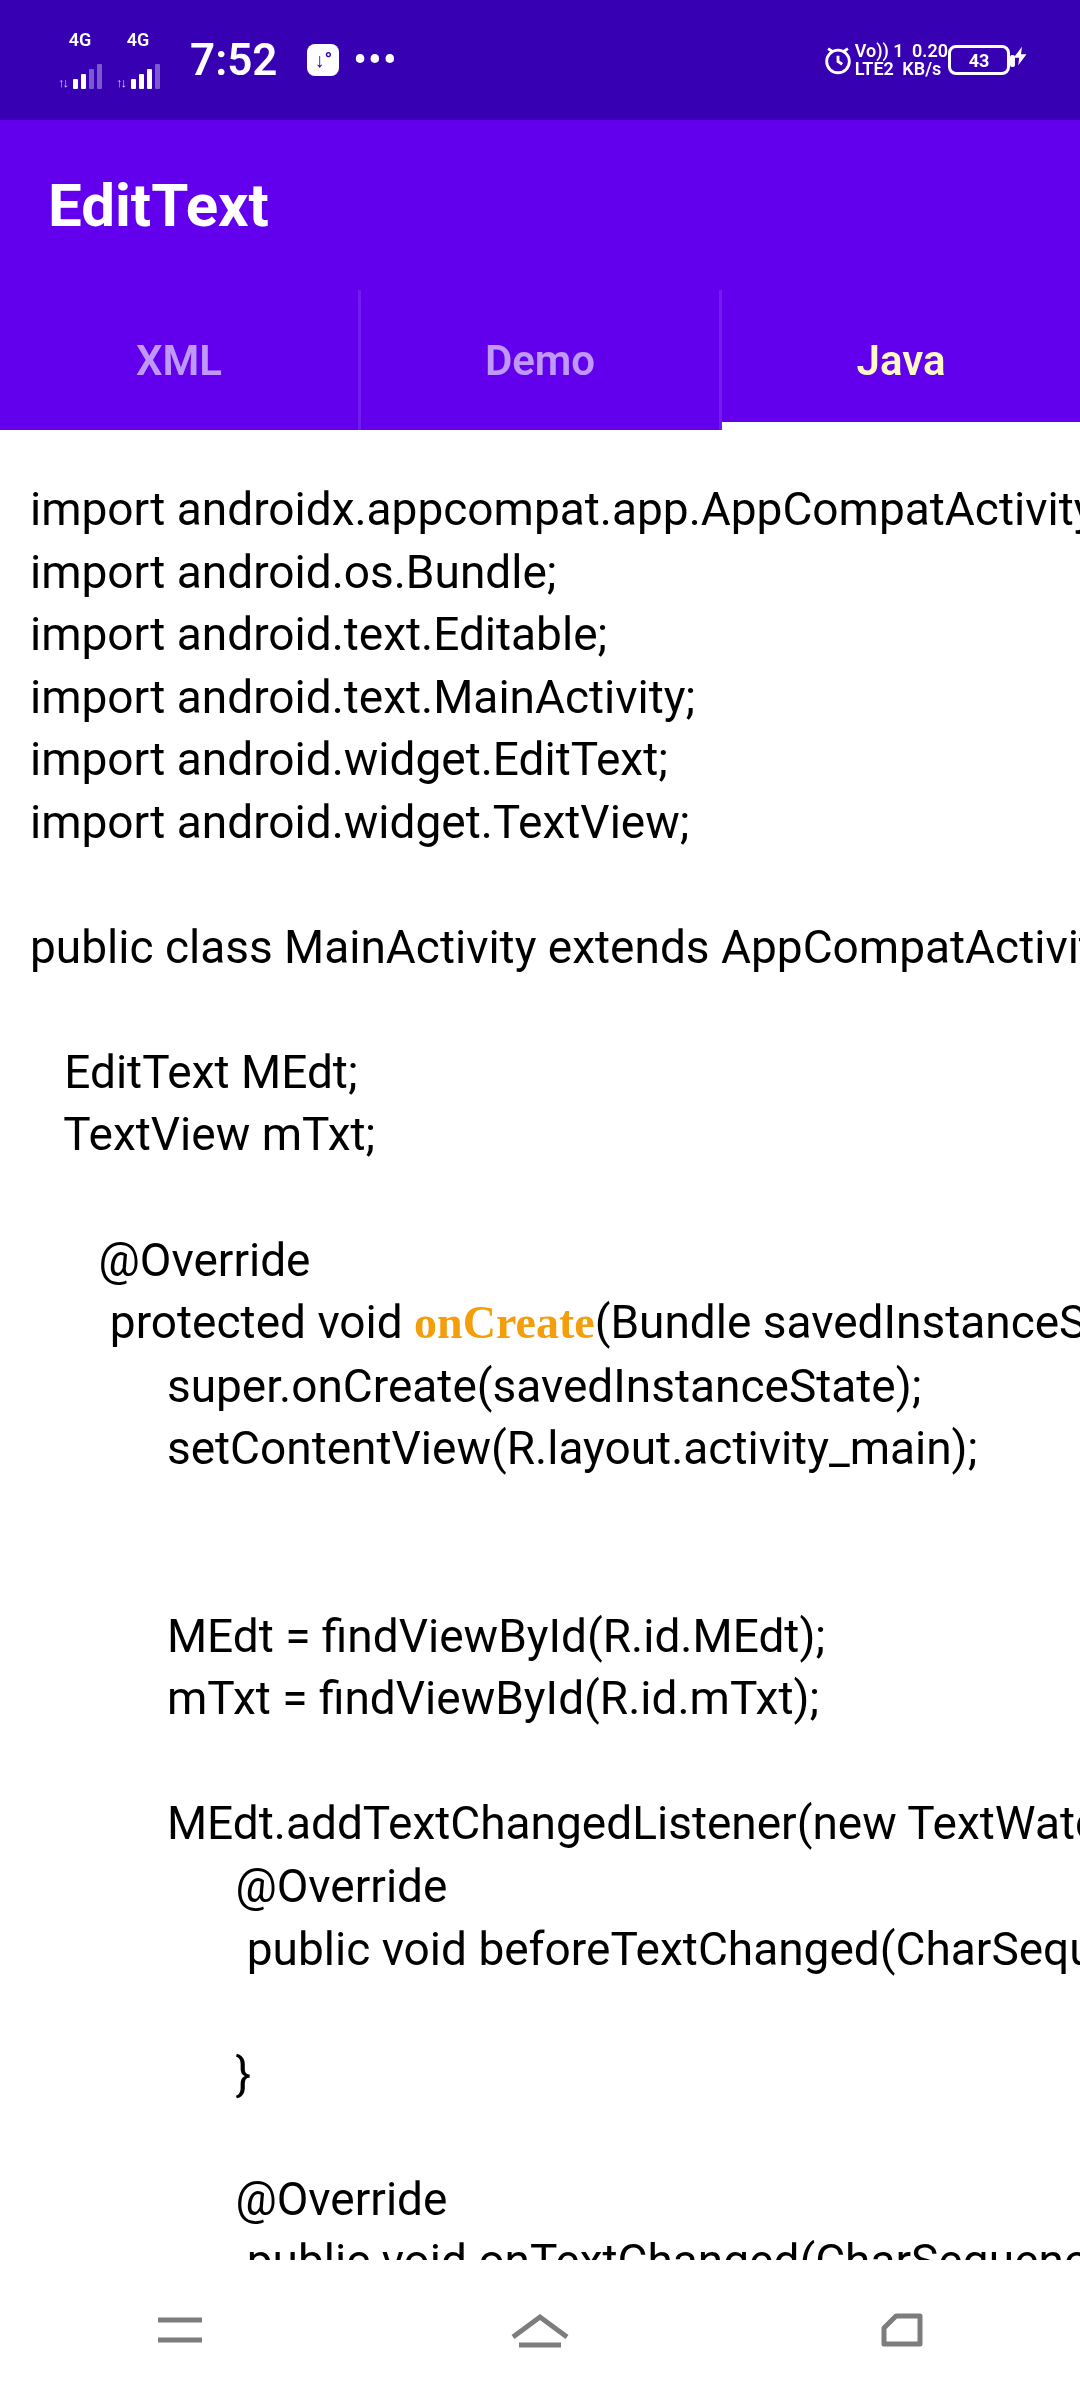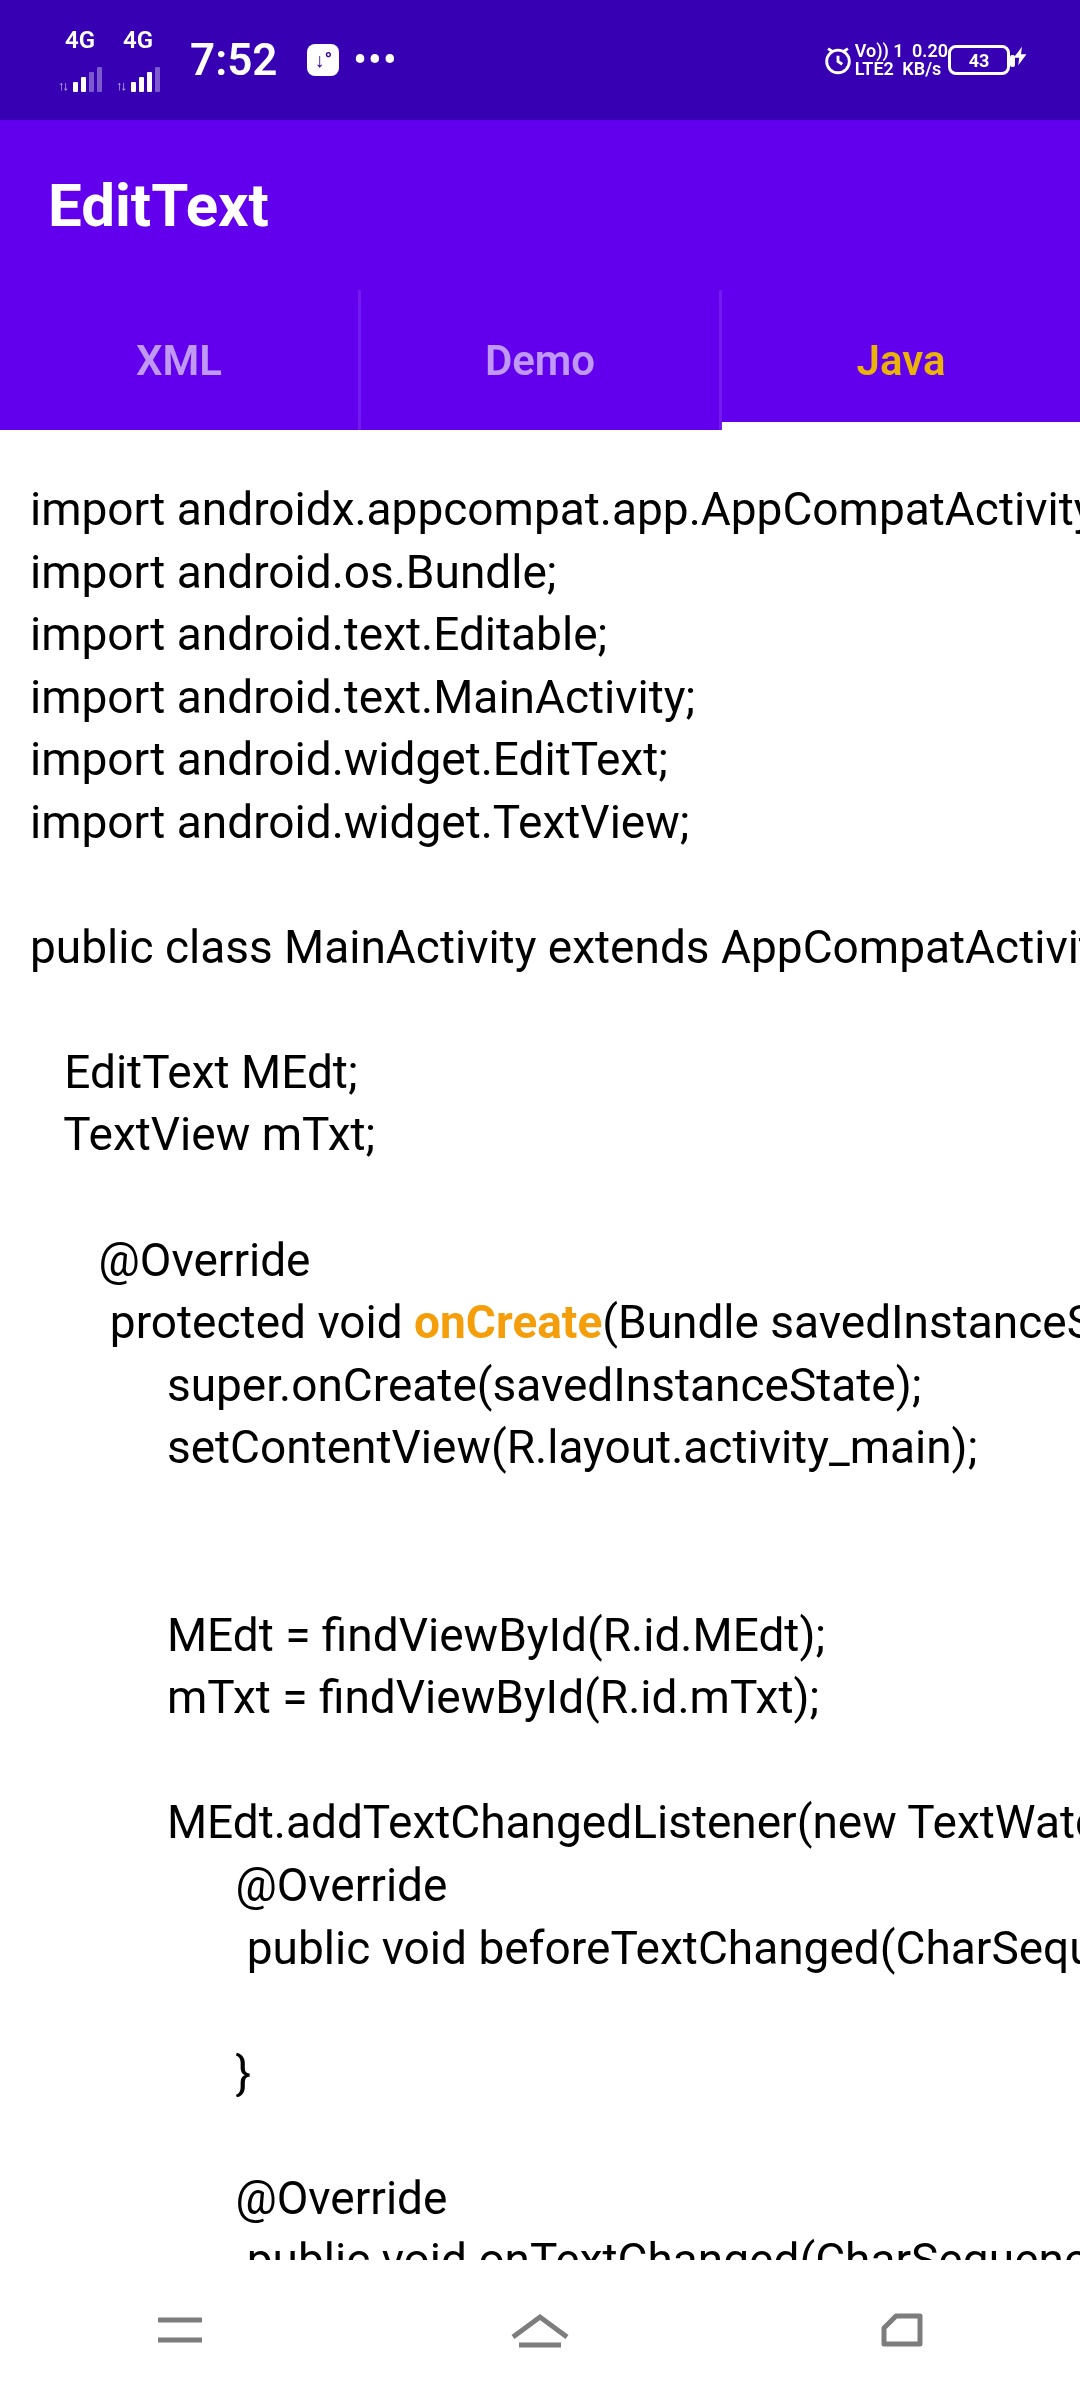--- a/index.html
+++ b/index.html
@@ -13,21 +13,21 @@
     display:flex; align-items:center; padding:0 48px 0 58px;
     justify-content:space-between; font-size:32px;
   }
   .status-left { display:flex; align-items:center; gap:14px; }
   .status-right { display:flex; align-items:center; }
   .signals { display:flex; align-items:flex-end; gap:6px; }
   .bars { display:flex; align-items:flex-end; gap:3px; }
   .bar { width:5px; background:#fff; border-radius:1px; }
   .bar.dim { background:rgba(255,255,255,0.35); }
   .sig-col { display:flex; flex-direction:column; align-items:center; }
-  .sig-label { font-size:24px; font-weight:600; line-height:1; margin-bottom:15px;}
+  .sig-label { font-size:18px; font-weight:600; line-height:1; margin-bottom:15px;}
   .arrows { font-size:13px; line-height:1; letter-spacing:-2px; opacity:0.8;}
   .clock { font-size:44px; font-weight:600; margin:0 16px; }
   .chip {
     width:32px; height:32px; border-radius:8px; background:#fff; color:#3700B3;
     display:flex; align-items:center; justify-content:center; font-size:20px;
     font-weight:700;
   }
   .dots-icon { font-size:36px; letter-spacing:2px; font-weight:700;}
   .alarm-icon { display:inline-flex; align-items:center; }
   .netstat { display:flex; flex-direction:column; line-height:1; font-size:18px;
@@ -51,33 +51,33 @@
   .tabs {
     height:140px; background:#6200EE; display:flex; align-items:stretch;
   }
   .tab {
     flex:1; display:flex; align-items:center; justify-content:center;
     font-size:42px; font-weight:600; color:rgba(255,255,255,0.6);
     border-right:3px solid rgba(255,255,255,0.1);
     position:relative; cursor:pointer;
   }
   .tab:last-child { border-right:none; }
-  .tab.active { color:#eab308; }
+  .tab.active { color:#fef9c3; }
   .tab.active::after {
     content:""; position:absolute; bottom:0; left:0; right:0; height:8px;
     background:#fff;
   }
   .content {
     height:1830px; background:#fff; padding:48px 0 0 30px;
     overflow:hidden; white-space:nowrap;
   }
   .code { font-size:46px; line-height:1.36; font-family: inherit;
     white-space:pre; color:#000; }
   .kw { font-weight:400; }
-  .mname { color:#F59E0B; font-weight:700; }
+  .mname { color:#F59E0B; font-weight:700;font-family:Liberation Serif, serif; }
   .navbar {
     position:absolute; bottom:0; left:0; right:0; height:140px;
     display:flex; align-items:center; justify-content:space-around;
     background:#fff;
   }
   .nav-btn { width:80px; height:60px; display:flex; align-items:center;
     justify-content:center; }
   .nav-btn svg { stroke:#7d7d7d; stroke-width:5; fill:none; }
 </style>
 </head>

